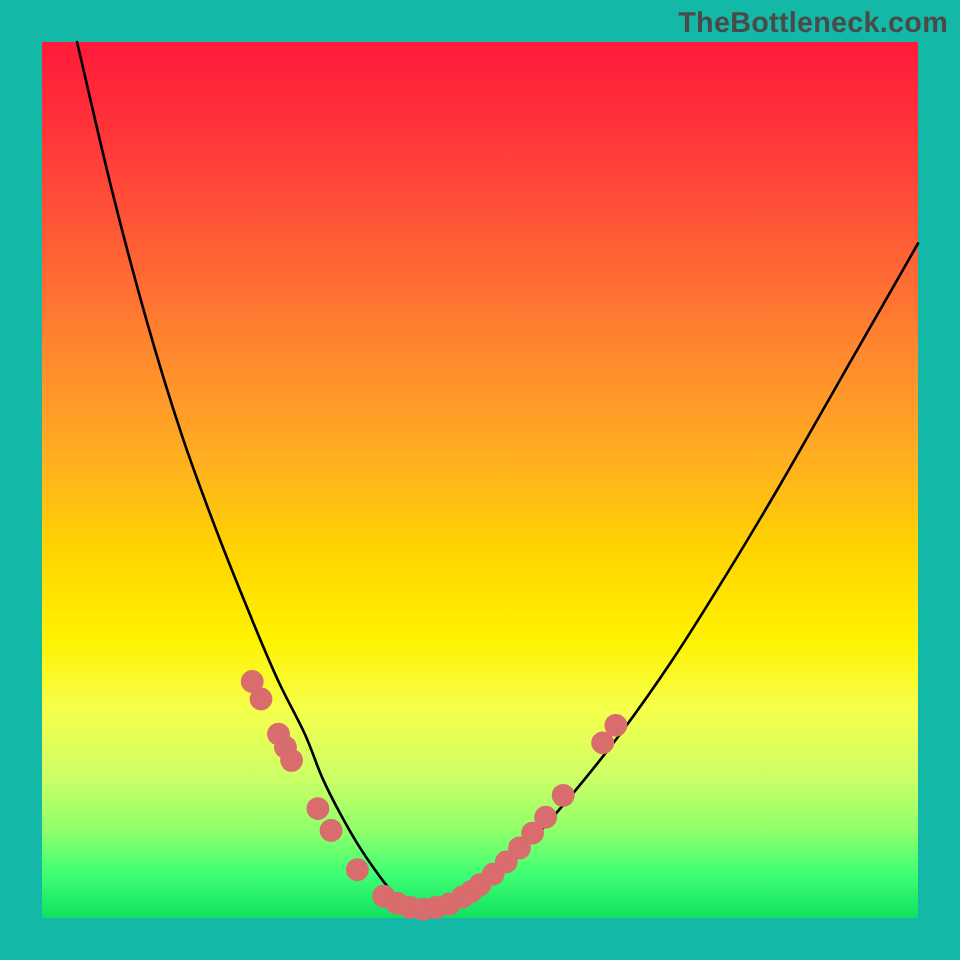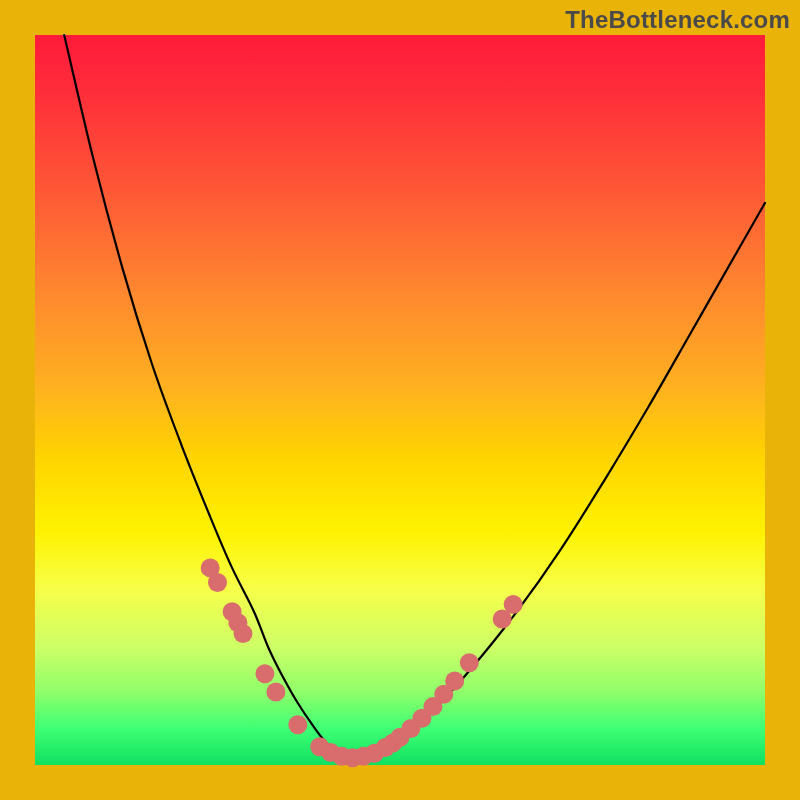--- a/index.html
+++ b/index.html
@@ -7,21 +7,21 @@
     padding: 0;
     width: 800px;
     height: 800px;
     overflow: hidden;
     background: #000;
     font-family: Arial, Helvetica, sans-serif;
   }
   .frame {
     position: absolute;
     inset: 0;
-    background: #eab308;
+    background: #14b8a6;
   }
   .plot-area {
     position: absolute;
     left: 35px;
     top: 35px;
     width: 730px;
     height: 730px;
     
     background: linear-gradient(to bottom,
       #ff1a3a 0%,

